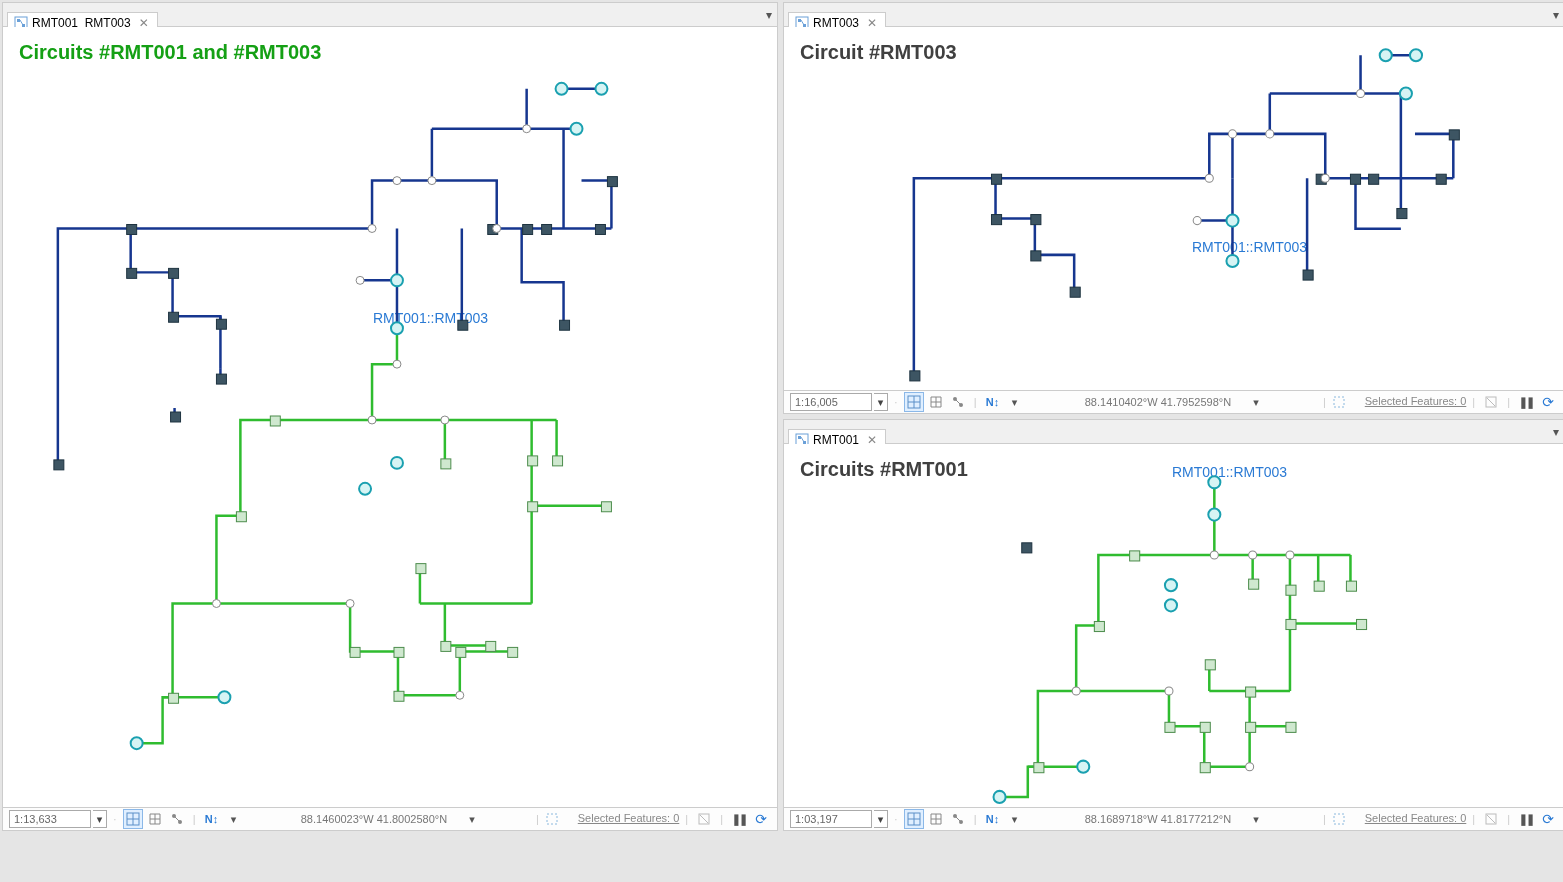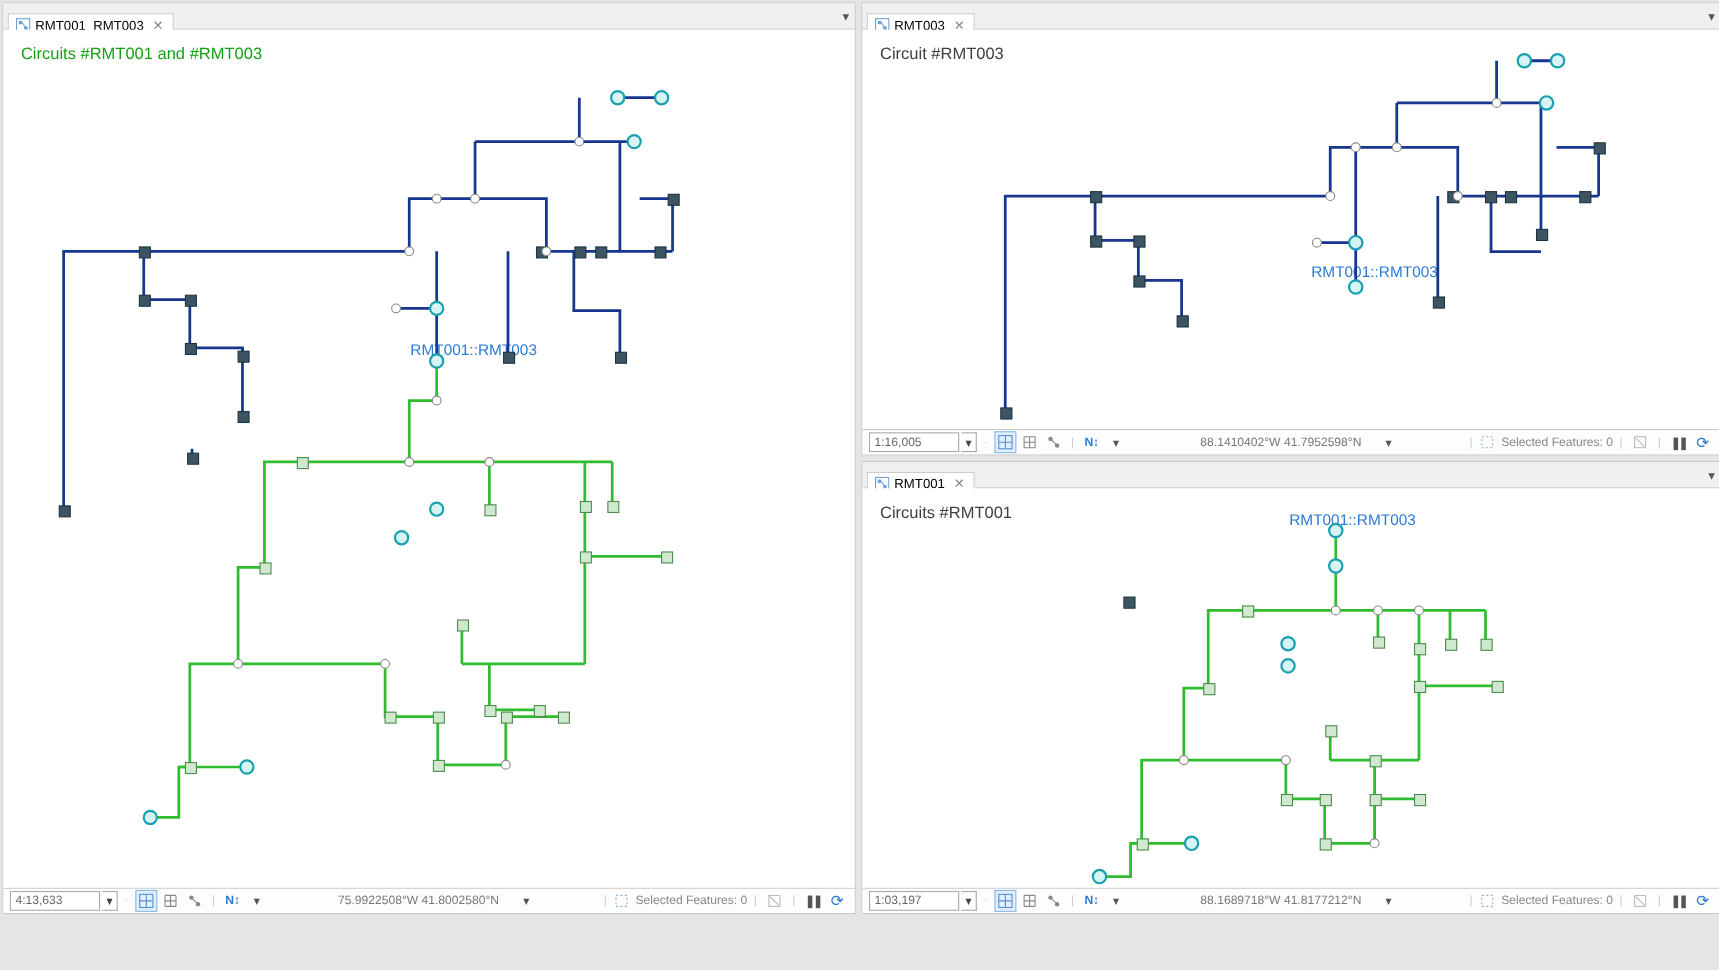--- a/index.html
+++ b/index.html
@@ -69,22 +69,22 @@
 .canvas {
   flex: 1;
   background: #ffffff;
   position: relative;
   overflow: hidden;
 }
 .ctitle {
   position: absolute;
   top: 14px;
   left: 16px;
-  font-weight: normal;
-  font-size: 15px;
+  font-weight: bold;
+  font-size: 20px;
 }
 .ctitle.orange { color: #404040; }
 .ctitle.green { color: #15a015; }
 .statusbar {
   height: 23px;
   background: #fdfdfd;
   border-top: 1px solid #ccc;
   display: flex;
   align-items: center;
   font-size: 11px;
@@ -123,21 +123,21 @@
   color: #555;
   border: 1px solid transparent;
 }
 .icon-btn.sel {
   border: 1px solid #8bb8e8;
   background: #e0efff;
 }
 .sep { color: #ccc; padding: 0 4px; }
 .flex1 { flex: 1; text-align: center; color: #777; display: flex; align-items: center; justify-content: center; gap: 22px; }
 .coordchev { cursor: pointer; color: #555; }
-.sel-features { color: #888; display: flex; align-items: center; gap: 6px; }
+.sel-features { color: #888; display: flex; gap: 19px; text-decoration: underline; }
 .pause-ico { letter-spacing: -2px; font-weight: bold; }
 .refresh-ico { color: #2a7ad4; font-size: 14px; }
 .nodelabel {
   position: absolute;
   font-size: 14px;
   color: #2a7ad4;
 }
 svg.diagram {
   position: absolute;
   top: 0; left: 0;
@@ -413,21 +413,21 @@
             <circle cx="395" cy="435" r="6"></circle>
             <circle cx="222" cy="670" r="6"></circle>
             <circle cx="363" cy="461" r="6"></circle>
           </g>
         </g>
       </svg>
     </div>
 
     <div class="statusbar">
       <div class="scale-box">
-          <span>4:13,633</span>
+          <span>1:13,633</span>
         </div>
       <div class="scale-dd">▾</div>
       <div class="sep">·</div>
       <div class="icon-btn sel">
           <svg width="14" height="14">
             <rect x="1" y="1" width="12" height="12" fill="none" stroke="#5a8fc8"></rect>
             <line x1="1" y1="7" x2="13" y2="7" stroke="#5a8fc8"></line>
             <line x1="7" y1="1" x2="7" y2="13" stroke="#5a8fc8"></line>
           </svg>
         </div>
@@ -447,21 +447,21 @@
           <svg width="14" height="14">
             <circle cx="4" cy="4" r="2" fill="#888"></circle>
             <circle cx="10" cy="10" r="2" fill="#888"></circle>
             <line x1="5" y1="5" x2="9" y2="9" stroke="#888"></line>
           </svg>
         </div>
       <div class="sep">|</div>
       <div class="icon-btn" style="color:#2a7ad4;font-weight:bold;">N↕</div>
       <div class="icon-btn">▾</div>
       <div class="flex1">
-          <span>75.9922508°W 41.8002580°N</span>
+          <span>88.1460023°W 41.8002580°N</span>
           <span class="coordchev">▾</span>
         </div>
       <span class="sep">|</span>
       <span class="sel-features">
         <svg width="14" height="14">
             <rect x="2" y="2" width="10" height="10" fill="none" stroke="#8ab8dd" stroke-dasharray="2"></rect>
           </svg>
         <span>Selected Features: 0</span>
       </span>
       <span class="sep">|</span>

